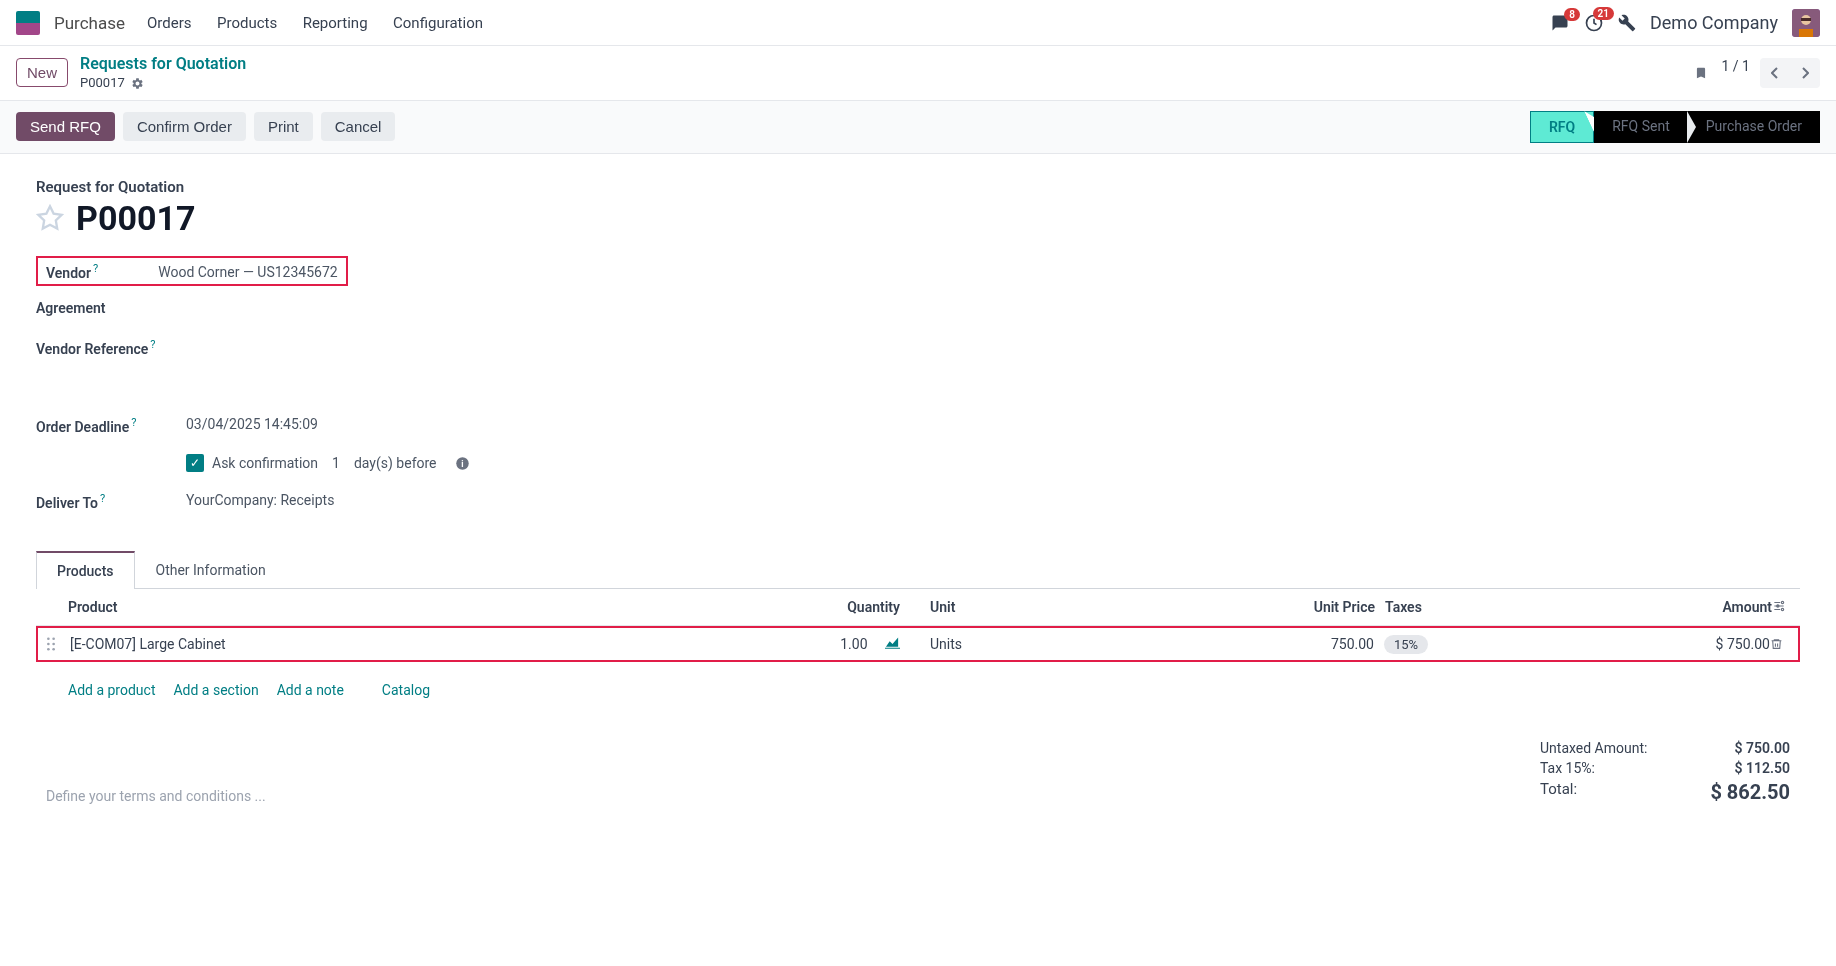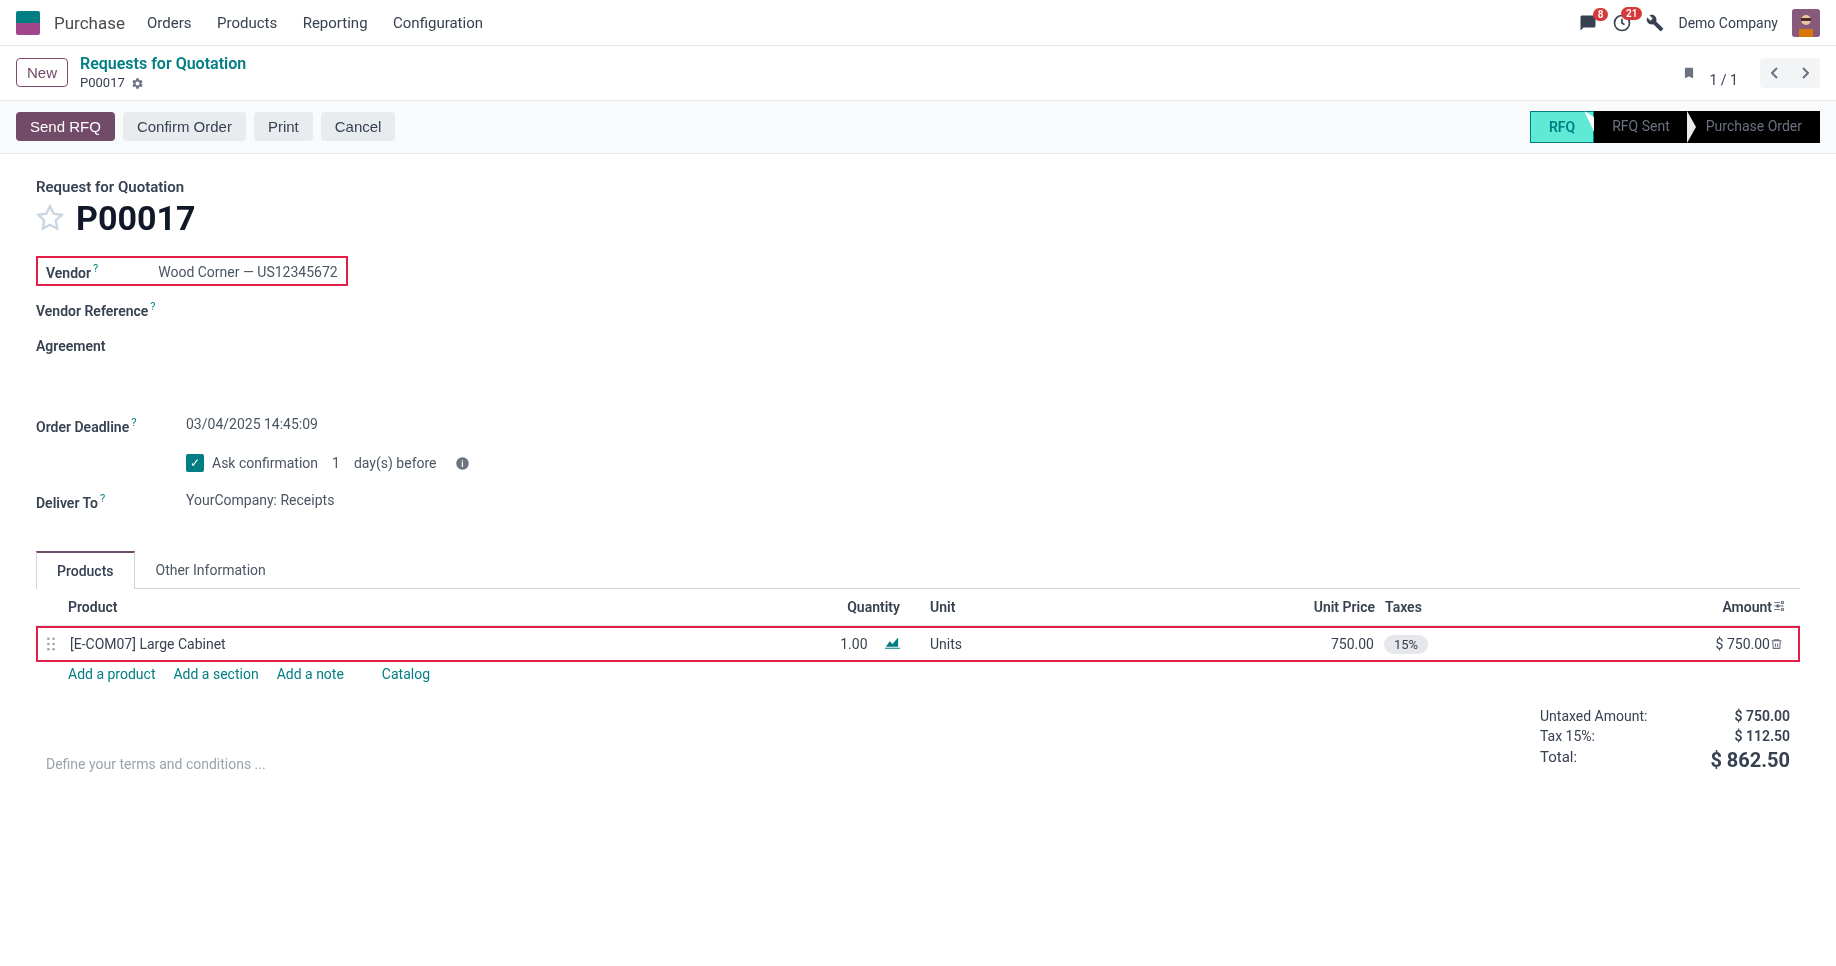--- a/index.html
+++ b/index.html
@@ -4,30 +4,30 @@
 <style>
 * { box-sizing: border-box; margin: 0; padding: 0; }
 body { font-family: -apple-system, BlinkMacSystemFont, "Segoe UI", Roboto, sans-serif; font-size: 14px; color: #374151; background: #fff; }
 .topbar { display: flex; align-items: center; padding: 20px 16px; border-bottom: 1px solid #e5e7eb; height: 46px; }
 .logo { width: 24px; height: 24px; background: linear-gradient(to bottom, #017e84 50%, #a24689 50%); border-radius: 2px; margin-right: 14px; }
 .app-name { font-size: 17px; color: #4c4c4c; margin-right: 22px; }
 .topnav a { color: #374151; text-decoration: none; margin-right: 22px; font-size: 15px; cursor: pointer; }
 .topbar-right { margin-left: auto; display: flex; align-items: center; gap: 14px; }
 .icon-btn { position: relative; cursor: pointer; color: #4b5563; }
 .badge { position: absolute; top: -6px; right: -10px; background: #d63939; color: #fff; border-radius: 10px; font-size: 10px; padding: 1px 5px; font-weight: 600; }
-.company-name { font-size: 14px; color: #374151; }
+.company-name { font-size: 18px; color: #374151; }
 .avatar { width: 28px; height: 28px; border-radius: 4px; background: #8b5cf6; }
 .subheader { display: flex; align-items: center; padding: 8px 16px; border-bottom: 1px solid #e5e7eb; }
 .new-btn { border: 1px solid #874a6c; color: #714B67; background: #fff; padding: 5px 10px; border-radius: 4px; font-size: 15px; cursor: pointer; margin-right: 12px; }
 .breadcrumb { line-height: 1.3; }
 .breadcrumb a { color: #017e84; text-decoration: none; font-weight: 600; font-size: 16px; }
 .breadcrumb .current { color: #374151; font-size: 13px; display: flex; align-items: center; gap: 6px; }
 .gear-mini { color: #6b7280; }
 .subheader-right { margin-left: auto; display: flex; align-items: center; gap: 14px; }
-.pager { display: flex; align-items: flex-end; gap: 22px; }
+.pager { display: flex; align-items: flex-start; gap: 10px; }
 .pager-btns { display: flex; }
 .pager-btn { width: 30px; height: 30px; background: #f3f4f6; display: flex; align-items: center; justify-content: center; cursor: pointer; color: #6b7280; }
 .pager-btn:first-child { border-radius: 4px 0 0 4px; }
 .pager-btn:last-child { border-radius: 0 4px 4px 0; }
 .actionbar { display: flex; align-items: center; padding: 10px 16px; background: #f9fafb; border-bottom: 1px solid #e5e7eb; }
 .action-btn { padding: 6px 14px; border-radius: 4px; border: none; font-size: 15px; cursor: pointer; margin-right: 8px; }
 .btn-primary { background: #714B67; color: #fff; }
 .btn-secondary { background: #e9ecef; color: #374151; }
 .statusbar { margin-left: auto; display: flex; }
 .status-step { padding: 7px 18px; font-size: 14px; position: relative; color: #6b7280; background: #000000; }
@@ -62,21 +62,21 @@
 .col-unit { flex: 1.3; }
 .col-price { flex: 1; text-align: right; }
 .col-tax { flex: 1; padding-left: 10px; }
 .col-amount { flex: 1; text-align: right; }
 .settings-col { width: 20px; text-align:right; cursor:pointer; color:#6b7280; }
 .ptable-row { display: flex; align-items: center; padding: 8px 8px; border: 2px solid #e11d48; font-size: 14px; }
 .drag-handle { color: #9ca3af; cursor: grab; }
 .chart-mini { color: #017e84; margin-left: 14px; cursor:pointer; }
 .tax-badge { background: #e5e7eb; padding: 2px 10px; border-radius: 12px; font-size: 13px; margin-top: 22px; }
 .trash { color: #6b7280; cursor: pointer; }
-.add-links { padding: 4px 32px; display: flex; gap: 18px; }
+.add-links { padding: 20px 32px; display: flex; gap: 18px; }
 .add-links a { color: #017e84; text-decoration: none; cursor: pointer; }
 .catalog-link { margin-left: 20px; }
 .terms-area { padding: 20px 10px; color: #9ca3af; border-top: 1px solid #e5e7eb; margin-top: 40px; }
 .totals { margin-left: auto; width: 260px; padding-right: 10px; margin-top: 10px; }
 .total-row { display: flex; justify-content: space-between; padding: 2px 0; font-size: 14px; }
 .total-row.grand .tlabel { font-size: 15px; }
 .total-row.grand .tval { font-size: 20px; font-weight: 700; }
 .tval { font-weight: 600; }
 .footer-flex { display: flex; align-items: flex-start; margin-top: 10px; }
 .field-row-expected { display: flex; align-items: center; }
@@ -185,25 +185,25 @@
     <div class="doc-number">P00017</div>
   </div>
 
   <div class="form-grid">
     <div class="form-col">
       <div class="vendor-box" style="margin-bottom:14px;">
         <div class="field-label"><span>Vendor</span><sup>?</sup></div>
         <div class="field-value">Wood Corner — US12345672</div>
       </div>
       <div class="field-row">
+        <div class="field-label">Agreement</div>
+        <div class="field-value"></div>
+      </div>
+      <div class="field-row">
         <div class="field-label"><span>Vendor Reference</span><sup>?</sup></div>
-        <div class="field-value"></div>
-      </div>
-      <div class="field-row">
-        <div class="field-label">Agreement</div>
         <div class="field-value"></div>
       </div>
     </div>
     <div class="form-col">
       <div class="field-row">
         <div class="field-label"><span>Order Deadline</span><sup>?</sup></div>
         <div class="field-value">03/04/2025 14:45:09</div>
       </div>
       <div class="field-row">
         <div class="field-label"></div>

